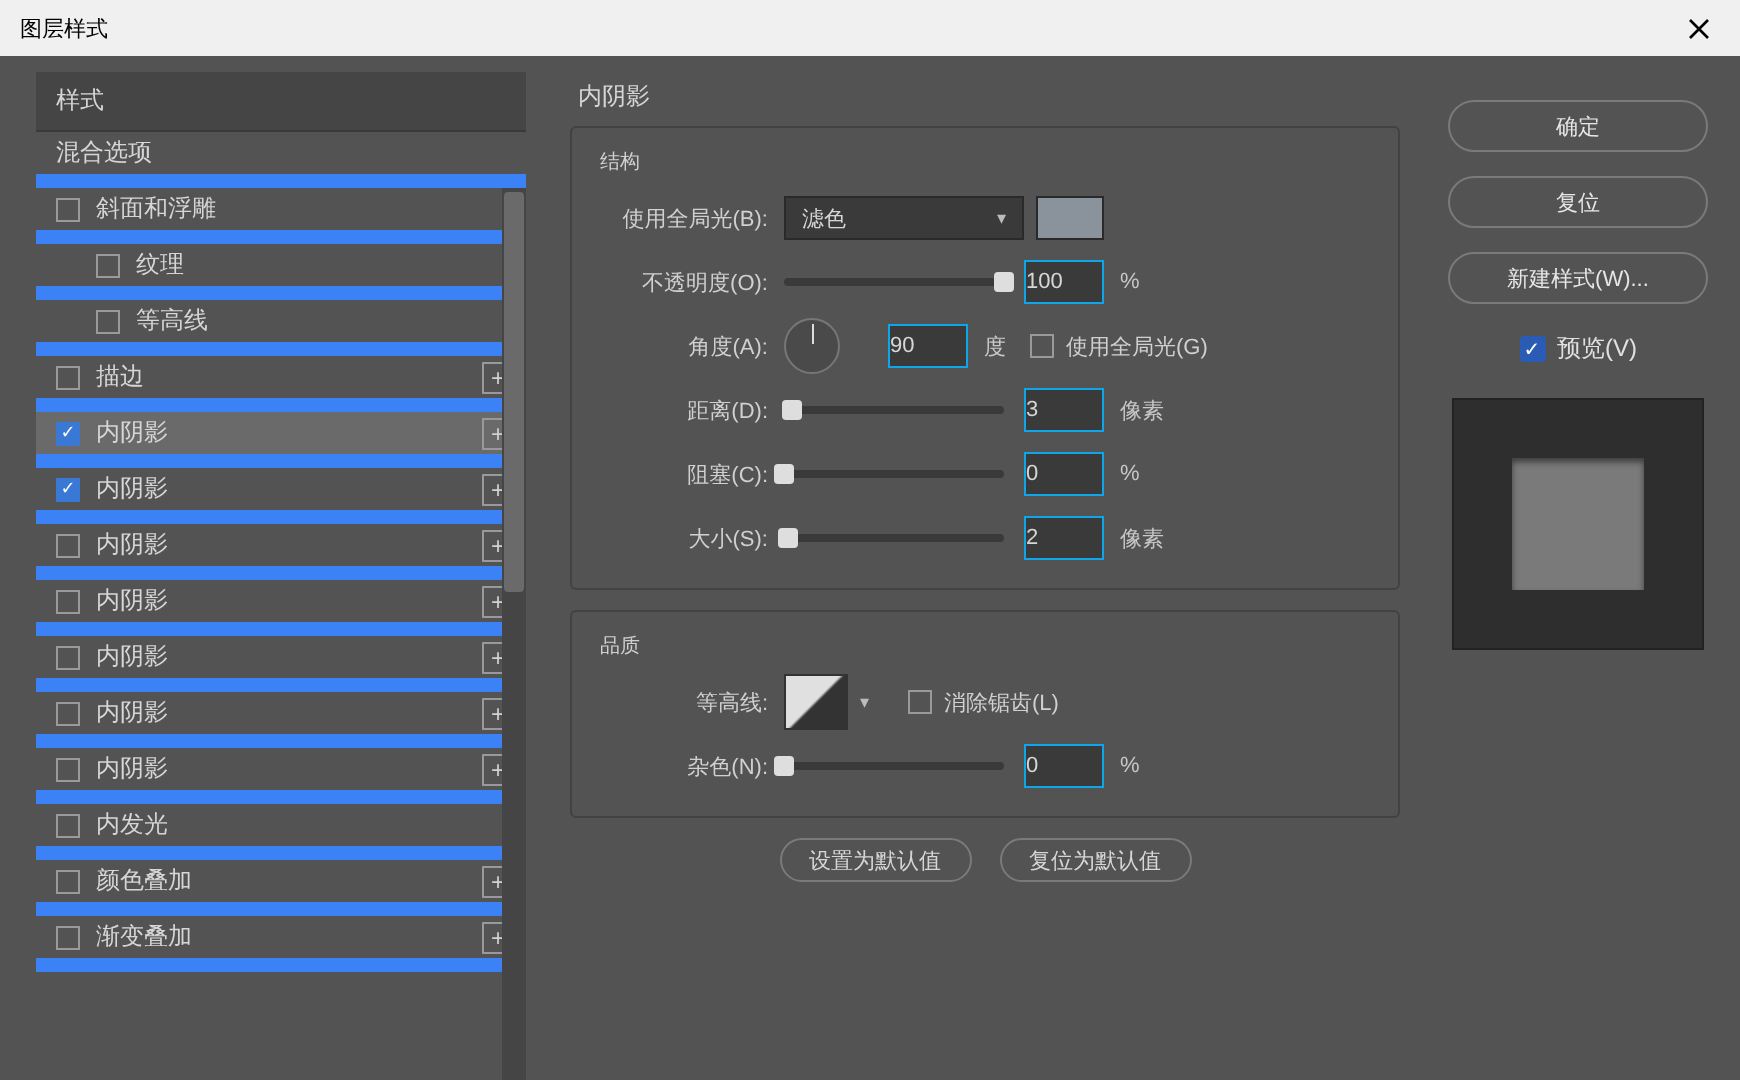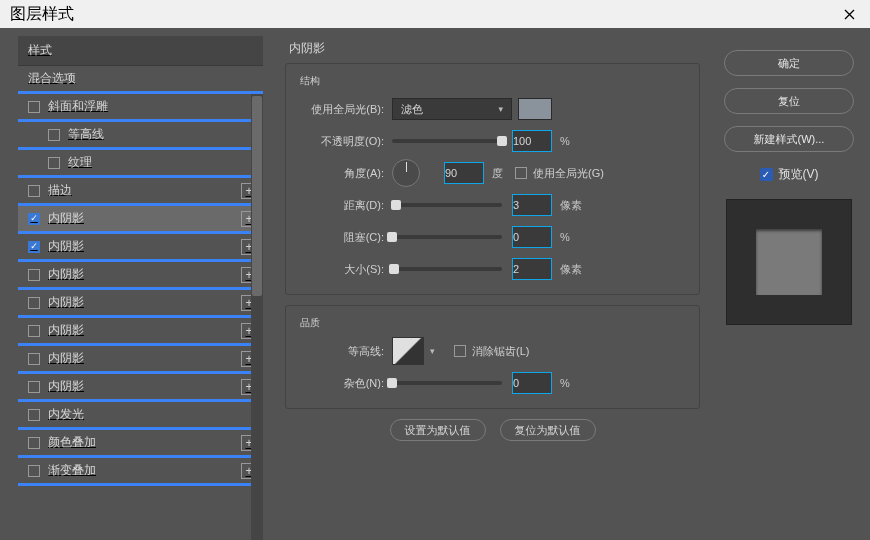--- a/index.html
+++ b/index.html
@@ -1,35 +1,35 @@
 <!DOCTYPE html>
 <html><head>
 <meta charset="utf-8">
 <style>
 * { margin: 0; padding: 0; box-sizing: border-box; font-family: "Microsoft YaHei", Arial, sans-serif; }
 body { background: #333; width: 870px; height: 540px; overflow: hidden; }
 .window { width: 870px; height: 540px; background: #535353; display: flex; flex-direction: column; }
 .titlebar { height: 28px; background: #f0f0f0; display: flex; align-items: center; justify-content: space-between; padding: 0 6px 0 10px; }
-.titlebar-title { font-size: 16px; color: #000; }
+.titlebar-title { font-size: 11px; color: #000; }
 .close-btn { width: 30px; height: 24px; display: flex; align-items: center; justify-content: center; color: #000; font-size: 14px; cursor: pointer; }
 .body { flex: 1; display: flex; padding: 8px 6px 6px 18px; gap: 6px; }
 .left { width: 245px; display: flex; flex-direction: column; }
 .header-row { height: 30px; background: #454545; color: #d6d6d6; font-size: 12px; display: flex; align-items: center; padding-left: 10px; border-bottom: 1px solid #3a3a3a; }
 .list { flex: 1; overflow: hidden; }
-.row { height: 28px; display: flex; align-items: center; padding: 0 6px 0 10px; color: #d6d6d6; font-size: 12px; border-bottom: 3px solid #3b82f6; cursor: pointer; position: relative; }
+.row { height: 28px; display: flex; align-items: center; padding: 0 6px 0 10px; color: #d6d6d6; font-size: 12px; border-bottom: 7px solid #3b82f6; cursor: pointer; position: relative; }
 .row.selected { background: #6a6a6a; }
 .row .chk { width: 12px; height: 12px; border: 1px solid #999; margin-right: 8px; flex-shrink: 0; display: flex; align-items: center; justify-content: center; }
 .row .chk.checked { background: #3a78d6; border-color: #3a78d6; }
 .row .chk.checked::after { content: "✓"; color: #fff; font-size: 9px; line-height: 1; }
 .row.indent { padding-left: 30px; }
 .row .label { flex: 1; }
 .row .plus { width: 16px; height: 16px; border: 1px solid #999; display: flex; align-items: center; justify-content: center; font-size: 12px; color: #d0d0d0; }
 .scrollbar { position: absolute; right: 0; top: 58px; width: 12px; height: 470px; background: #454545; }
 .scrollbar-thumb { width: 10px; margin-left: 1px; height: 200px; background: #6a6a6a; border-radius: 2px; margin-top: 2px; }
-.leftwrap { position: relative; width: 245px; text-decoration: underline; }
+.leftwrap { position: relative; width: 245px; }
 .center { flex: 1; padding: 4px 8px 0 16px; }
 .section-title { color: #d6d6d6; font-size: 12px; margin-bottom: 6px; margin-left: 4px; }
 .group { border: 1px solid #424242; border-radius: 3px; padding: 10px 14px 14px 14px; margin-bottom: 10px; background: #535353; }
 .group-title { color: #d0d0d0; font-size: 10px; margin-bottom: 10px; }
 .field { display: flex; align-items: center; margin-bottom: 10px; height: 22px; }
 .field label { width: 84px; text-align: right; color: #d0d0d0; font-size: 11px; margin-right: 8px; }
 .dropdown { width: 120px; height: 22px; background: #3a3a3a; border: 1px solid #2a2a2a; color: #d6d6d6; font-size: 11px; display: flex; align-items: center; padding: 0 8px; justify-content: space-between; }
 .dropdown .caret { font-size: 9px; color: #bbb; }
 .swatch { width: 34px; height: 22px; background: #8a929c; border: 1px solid #2a2a2a; margin-left: 6px; cursor: pointer; }
 .slider { flex: 0 0 110px; height: 4px; background: #3a3a3a; position: relative; border-radius: 2px; }
@@ -70,25 +70,25 @@
         <div class="row">
           <span class="label">混合选项</span>
         </div>
         <div class="list" id="effect-list">
             <div class="row">
               <div class="chk"></div>
               <span class="label">斜面和浮雕</span>
             </div>
             <div class="row indent">
               <div class="chk"></div>
+              <span class="label">纹理</span>
+            </div>
+            <div class="row indent">
+              <div class="chk"></div>
               <span class="label">等高线</span>
-            </div>
-            <div class="row indent">
-              <div class="chk"></div>
-              <span class="label">纹理</span>
             </div>
             <div class="row">
               <div class="chk"></div>
               <span class="label">描边</span>
               <div class="plus">+</div>
             </div>
             <div class="row selected">
               <div class="chk checked"></div>
               <span class="label">内阴影</span>
               <div class="plus">+</div>

